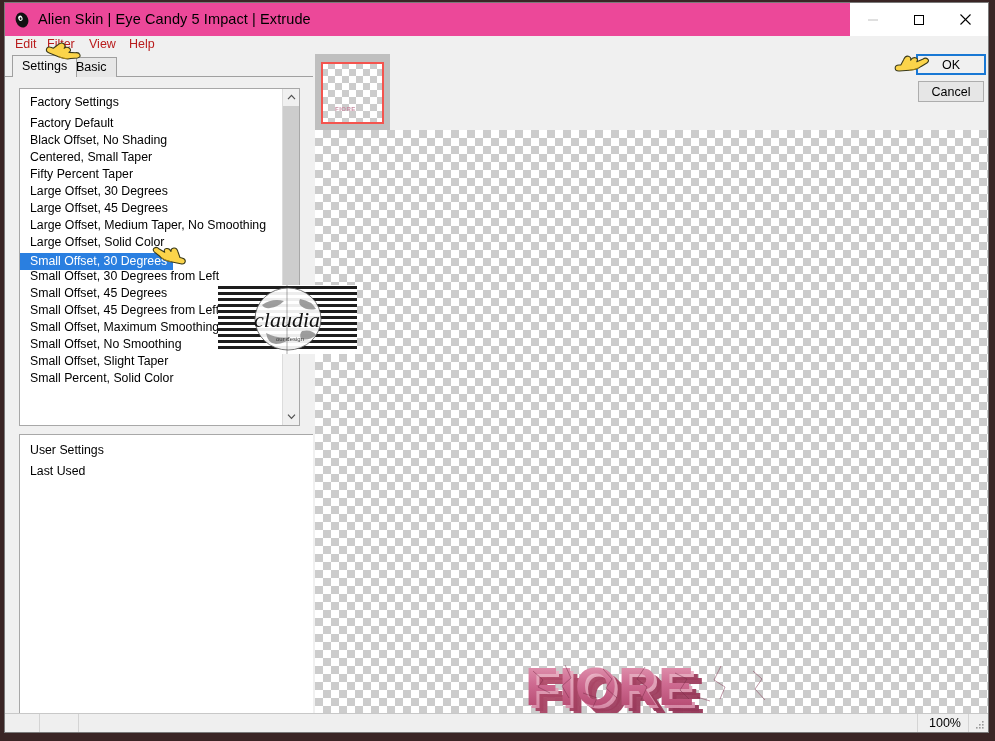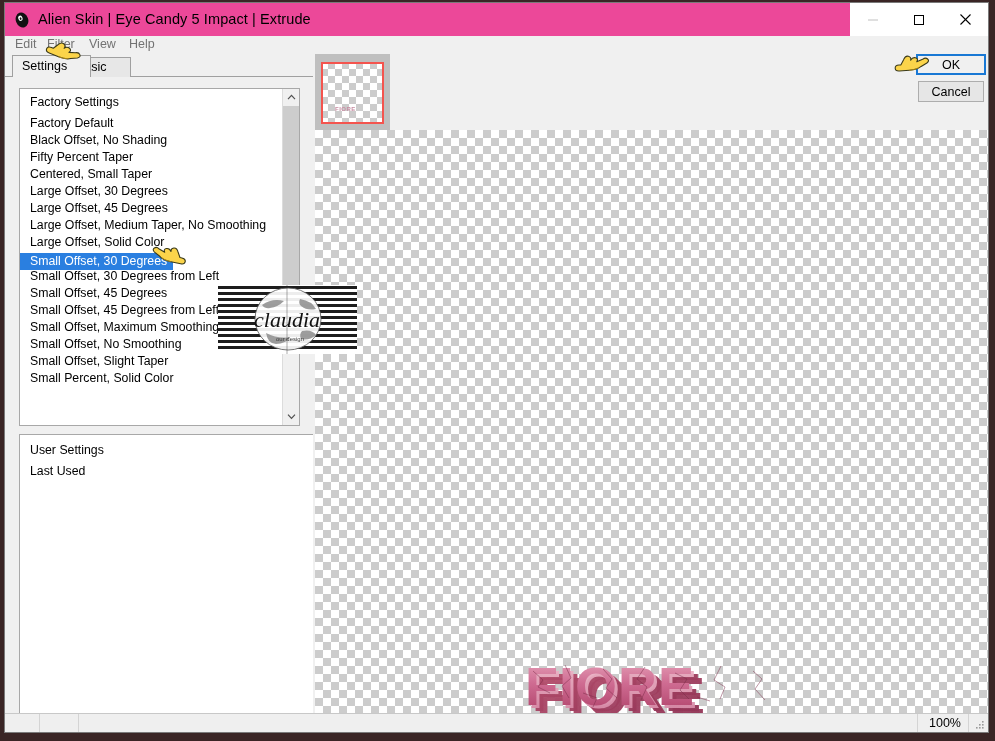--- a/index.html
+++ b/index.html
@@ -81,21 +81,21 @@
     left: 0;
     top: 33px;
     width: 100%;
     height: 18px;
     background: #f0f0f0;
   }
   .menu-item {
     position: absolute;
     top: 1px;
     font-size: 12.5px;
-    color: #737373;
+    color: #b91c1c;
     padding: 0 3px;
     white-space: nowrap;
   }
 
   
   .left-panel {
     position: absolute;
     left: 0;
     top: 51px;
     width: 308px;
@@ -117,21 +117,21 @@
     height: 1px;
     background: #a0a0a0;
   }
   .tab {
     position: absolute;
     top: 3px;
     height: 20px;
     box-sizing: border-box;
     font-size: 12.5px;
     color: #000;
-    padding: 2px 23px 0 9px;
+    padding: 2px 9px 0 9px;
     background: #f0f0f0;
     border: 1px solid #a0a0a0;
     border-bottom: none;
   }
   .tab.active {
     background: #f0f0f0;
     z-index: 3;
     top: 1px;
     height: 22px;
     padding-top: 3px;
@@ -483,22 +483,22 @@
         <div class="underline"></div>
         <div class="tab active" style="left:7px;">Settings</div>
         <div class="tab inactive" style="left:61px;">Basic</div>
       </div>
 
       <div class="listbox">
         <div class="list-inner">
           <div class="li header" style="margin-top:5px;">Factory Settings</div>
           <div class="li gap">Factory Default</div>
           <div class="li">Black Offset, No Shading</div>
+          <div class="li">Centered, Small Taper</div>
           <div class="li">Fifty Percent Taper</div>
-          <div class="li">Centered, Small Taper</div>
           <div class="li">Large Offset, 30 Degrees</div>
           <div class="li">Large Offset, 45 Degrees</div>
           <div class="li">Large Offset, Medium Taper, No Smoothing</div>
           <div class="li">Large Offset, Solid Color</div>
           <div class="li-sel-wrap"><span class="li selected">Small Offset, 30 Degrees</span></div>
           <div class="li">Small Offset, 30 Degrees from Left</div>
           <div class="li">Small Offset, 45 Degrees</div>
           <div class="li">Small Offset, 45 Degrees from Left</div>
           <div class="li">Small Offset, Maximum Smoothing</div>
           <div class="li">Small Offset, No Smoothing</div>

